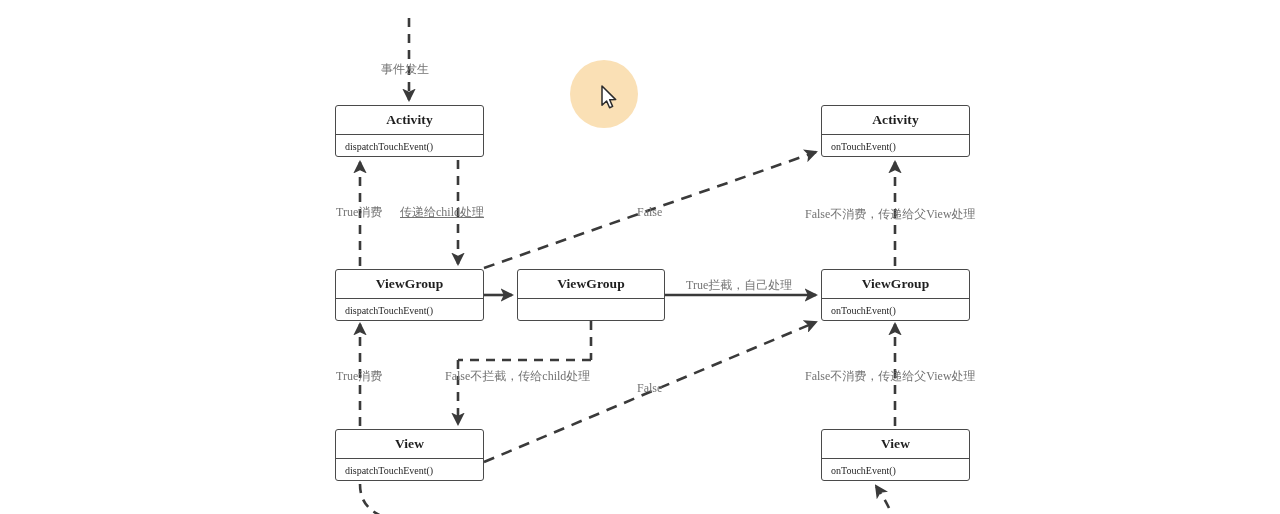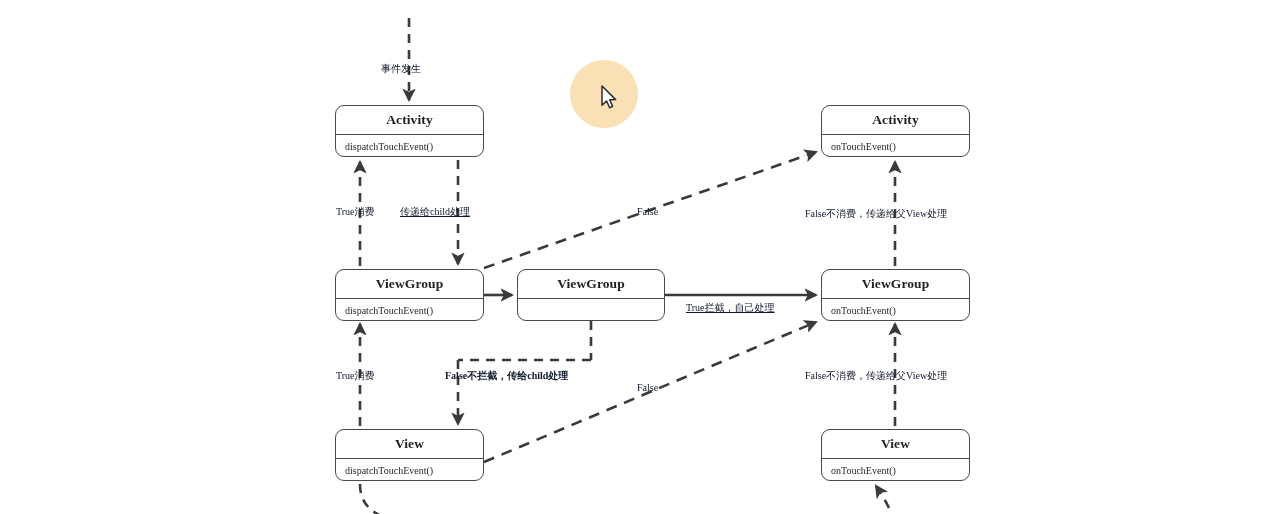--- a/index.html
+++ b/index.html
@@ -22,21 +22,21 @@
     position: absolute;
     left: 0;
     top: 0;
     width: 1280px;
     height: 514px;
   }
   .node {
     position: absolute;
     background: #ffffff;
     border: 1.6px solid #4a4a4a;
-    border-radius: 9px;
+    border-radius: 3px;
     box-sizing: border-box;
     z-index: 3;
   }
   .node-title {
     text-align: center;
     font-weight: bold;
     font-size: 13.5px;
     line-height: 28px;
     height: 28px;
     color: #1f1f1f;
@@ -49,22 +49,22 @@
   .node-method {
     font-size: 10px;
     line-height: 23px;
     height: 23px;
     padding-left: 9px;
     color: #1f1f1f;
     white-space: nowrap;
   }
   .edge-label {
     position: absolute;
-    font-size: 10px;
-    color: #0f172a;
+    font-size: 12px;
+    color: #737373;
     white-space: nowrap;
     z-index: 4;
     line-height: 16px;
   }
   .cursor-halo {
     position: absolute;
     border-radius: 50%;
     background: #fae0b5;
     z-index: 1;
   }
@@ -154,23 +154,23 @@
         <div class="node-divider"></div>
         <div class="node-method">onTouchEvent()</div>
       </div>
     </div>
   <div id="labels-layer">
       <div class="edge-label" style="left: 381px; top: 61px;">事件发生</div>
       <div class="edge-label" style="left: 336px; top: 204px;">True消费</div>
       <div class="edge-label" style="left: 400px; top: 204px; text-decoration: underline;">传递给child处理</div>
       <div class="edge-label" style="left: 637px; top: 204px;">False</div>
       <div class="edge-label" style="left: 805px; top: 206px;">False不消费，传递给父View处理</div>
-      <div class="edge-label" style="left: 686px; top: 300px; text-decoration: underline;">True拦截，自己处理</div>
+      <div class="edge-label" style="left: 686px; top: 277px;">True拦截，自己处理</div>
       <div class="edge-label" style="left: 336px; top: 368px;">True消费</div>
-      <div class="edge-label" style="left: 445px; top: 368px; font-weight: bold;">False不拦截，传给child处理</div>
+      <div class="edge-label" style="left: 445px; top: 368px;">False不拦截，传给child处理</div>
       <div class="edge-label" style="left: 637px; top: 380px;">False</div>
       <div class="edge-label" style="left: 805px; top: 368px;">False不消费，传递给父View处理</div>
     </div>
 
   <svg class="cursor-pointer" width="20" height="26" viewBox="0 0 20 26" xmlns="http://www.w3.org/2000/svg" style="left: 600px; top: 85px;">
     <path d="M 2 1 L 2 20.2 L 6.6 16.0 L 9.6 22.8 L 12.6 21.4 L 9.7 14.8 L 15.7 14.6 Z" fill="#ffffff" stroke="#2b2b2b" stroke-width="1.5" stroke-linejoin="round"></path>
   </svg>
 
 </div>
 

